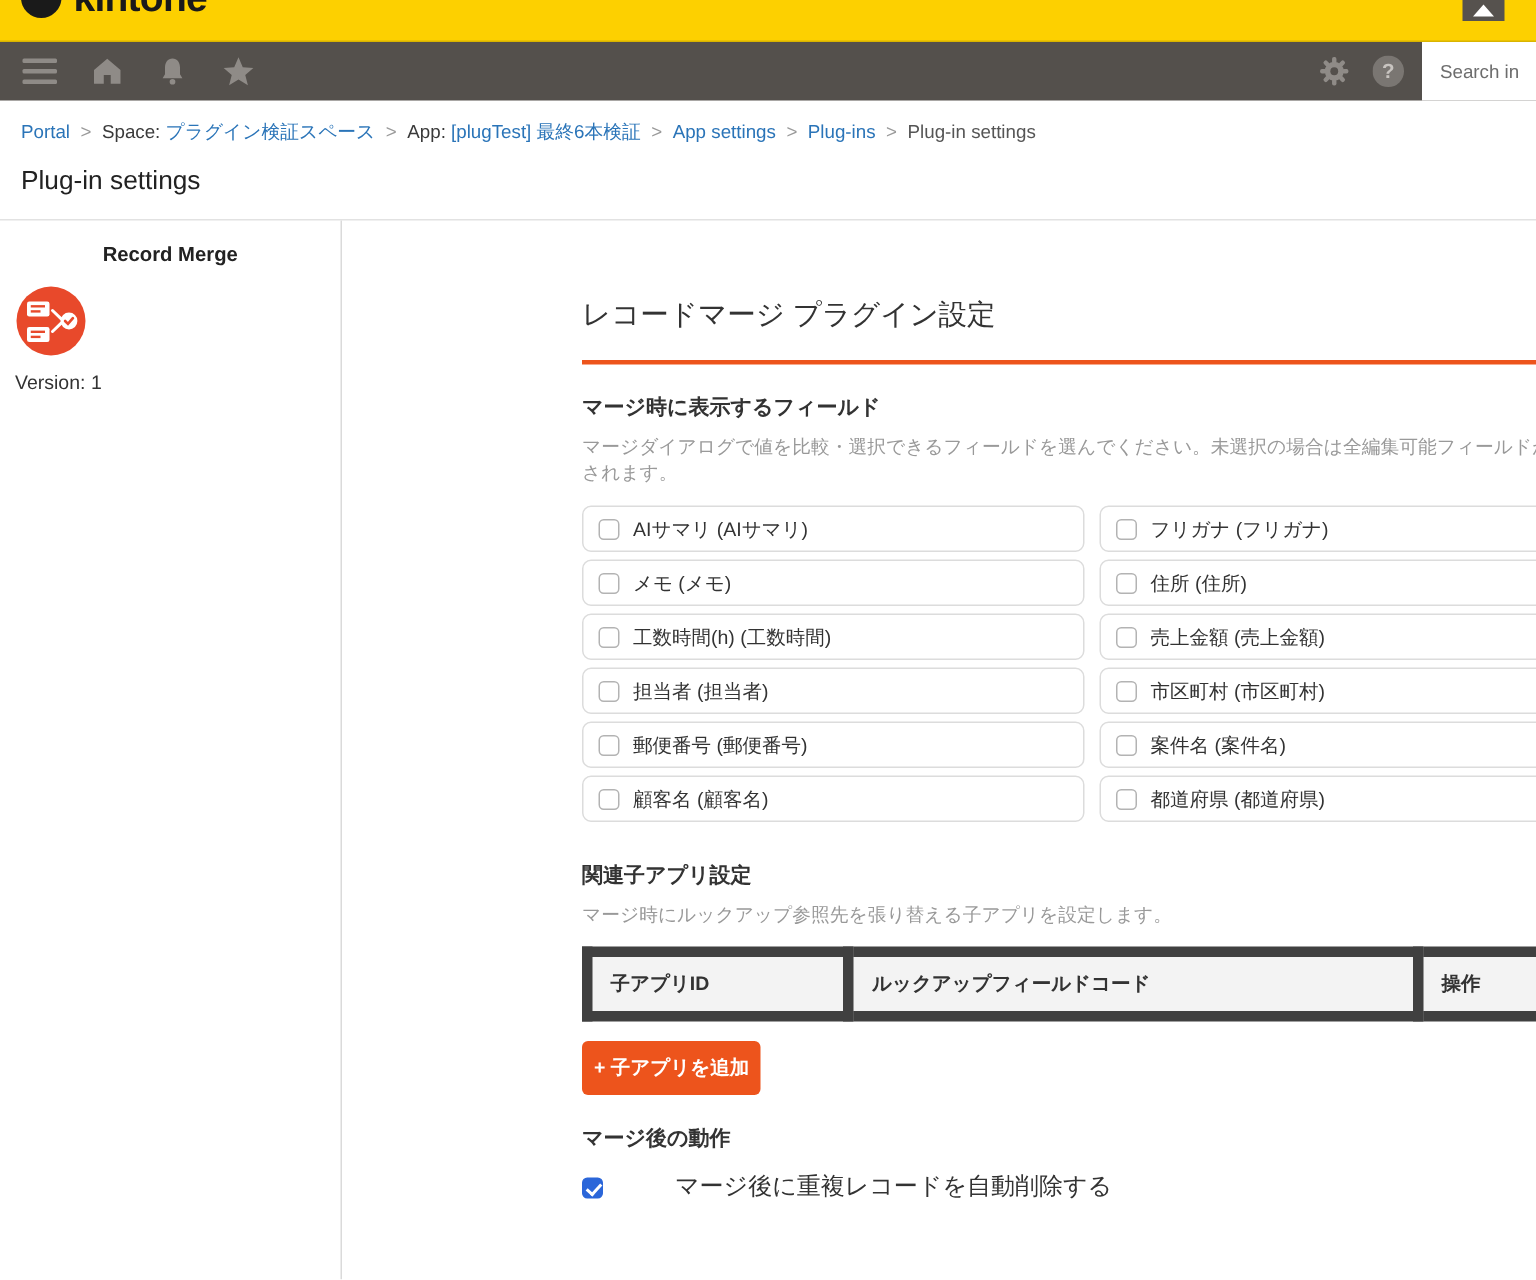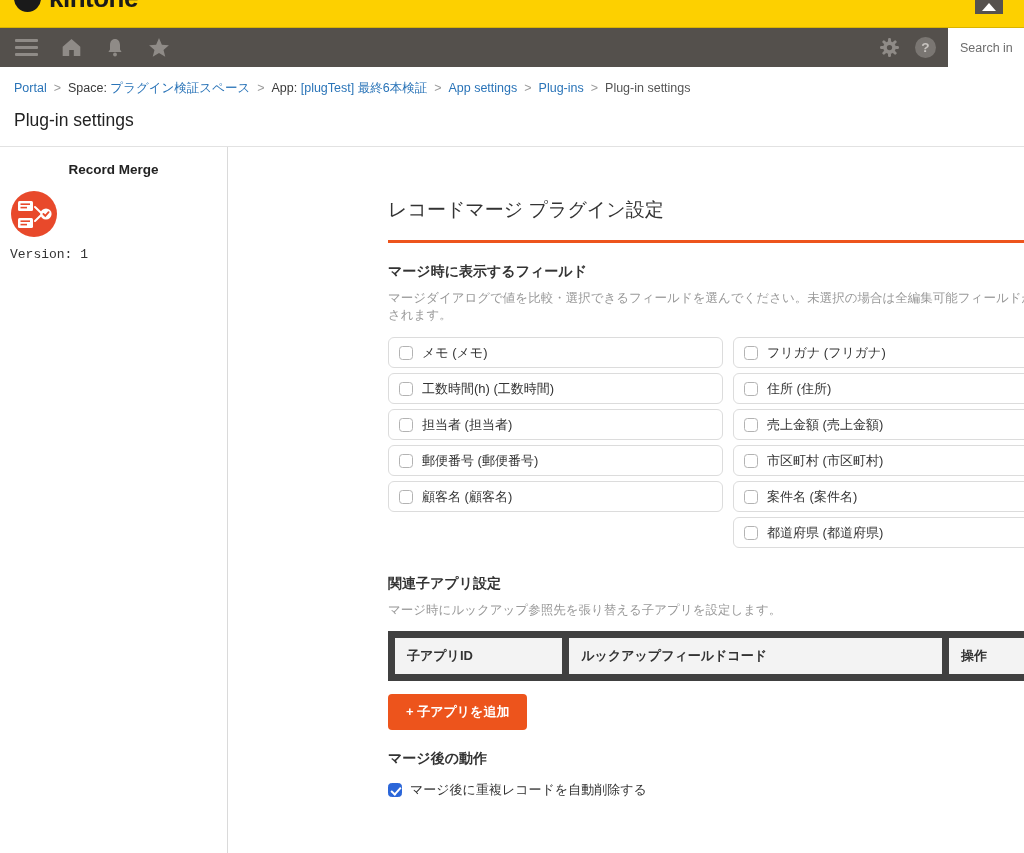--- a/index.html
+++ b/index.html
@@ -35,21 +35,21 @@
 
   
   .page-title{margin:7px 0 0 14px;font-size:17.5px;font-weight:400;color:#222;}
   .h-divider{margin-top:15px;border-top:1px solid #e2e2e2;}
 
   
   .content{display:flex;height:707px;}
   .sidebar{width:228px;flex-shrink:0;border-right:1px solid #dadada;padding:15px 10px 0 10px;box-sizing:border-box;}
   .plugin-name{font-size:13.5px;font-weight:700;color:#222;text-align:center;}
   .plugin-icon{margin:13px 0 9px 0;display:block;}
-  .version{font-size:13px;color:#333;font-family:Liberation Mono, monospace;}
+  .version{font-size:13px;color:#333;}
 
   .main{padding:50px 0 0 160px;box-sizing:border-box;}
   .main-inner{width:680px;}
   .heading{font-size:19px;font-weight:400;color:#333;margin:0;padding-bottom:17px;border-bottom:3px solid var(--accent,#ed541c);}
 
   .section-title{font-size:14px;font-weight:700;color:#333;margin:20px 0 0 0;}
   .section-desc{font-size:12.5px;color:#999;margin:9px 0 0 0;}
 
   
   .field-grid{display:flex;gap:10px;margin-top:13px;}
@@ -57,25 +57,25 @@
   .field-option{display:flex;align-items:center;gap:9px;height:31px;box-sizing:border-box;border:1px solid #dcdcdc;border-radius:6px;padding:0 10px;cursor:pointer;background:#fff;}
   .checkbox{width:14px;height:14px;box-sizing:border-box;border:1.5px solid #b3b3b3;border-radius:3.5px;background:#fff;flex-shrink:0;position:relative;}
   .checkbox.checked{background:var(--check-blue,#2b66d9);border-color:var(--check-blue,#2b66d9);}
   .checkbox.checked::after{content:"";position:absolute;left:4px;top:1px;width:4px;height:8px;border:solid #fff;border-width:0 2px 2px 0;transform:rotate(42deg);}
   .option-label{font-size:13px;color:#333;}
 
   
   .subapp-table{border-collapse:collapse;width:680px;margin-top:12px;}
   .subapp-table th{background:#f3f3f3;border:7px solid #404040;text-align:left;font-size:13px;font-weight:700;color:#333;padding:9px 12px;}
 
-  .add-btn{margin-top:13px;background:var(--accent,#ed541c);color:#fff;border:none;border-radius:4px;font-size:13px;font-weight:700;padding:9px 18px;cursor:pointer;font-family:inherit;}
+  .add-btn{margin-top:13px;background:var(--accent,#ed541c);color:#fff;border:none;border-radius:4px;font-size:13px;font-weight:700;padding:9px 8px;cursor:pointer;font-family:inherit;}
 
   
   .checkrow{display:flex;align-items:center;gap:8px;margin-top:13px;cursor:pointer;}
-  .checkrow .option-label{font-size:13px;color:#333;}
+  .checkrow .option-label{font-size:16px;color:#333;margin-left:40px;}
 </style>
 </head>
 <body>
 
 <div class="viewport">
 
   <header class="yellow-bar">
     <div class="logo">
       <span class="logo-mark"></span>
       <span class="logo-text">kintone</span>
@@ -165,20 +165,24 @@
 
     <main class="main">
       <div class="main-inner">
         <h2 class="heading">レコードマージ プラグイン設定</h2>
 
         <section>
           <h3 class="section-title">マージ時に表示するフィールド</h3>
           <p class="section-desc">マージダイアログで値を比較・選択できるフィールドを選んでください。未選択の場合は全編集可能フィールドが表示されます。</p>
           <div class="field-grid">
             <div class="field-col" id="fields-left">
+                <label class="field-option">
+                  <span class="checkbox"></span>
+                  <span class="option-label">AIサマリ (AIサマリ)</span>
+                </label>
                 <label class="field-option">
                   <span class="checkbox"></span>
                   <span class="option-label">メモ (メモ)</span>
                 </label>
                 <label class="field-option">
                   <span class="checkbox"></span>
                   <span class="option-label">工数時間(h) (工数時間)</span>
                 </label>
                 <label class="field-option">
                   <span class="checkbox"></span>

